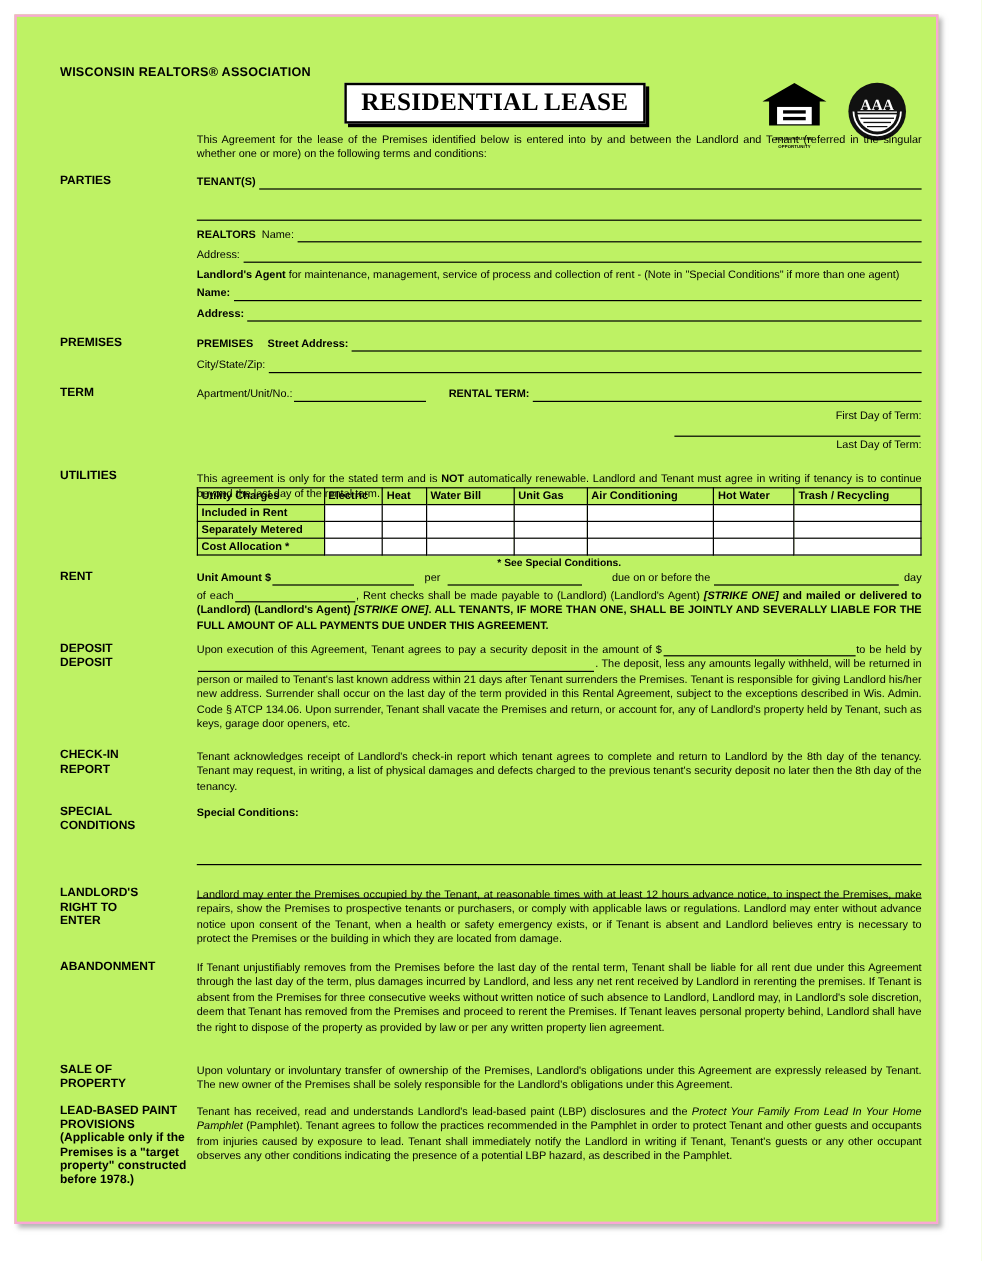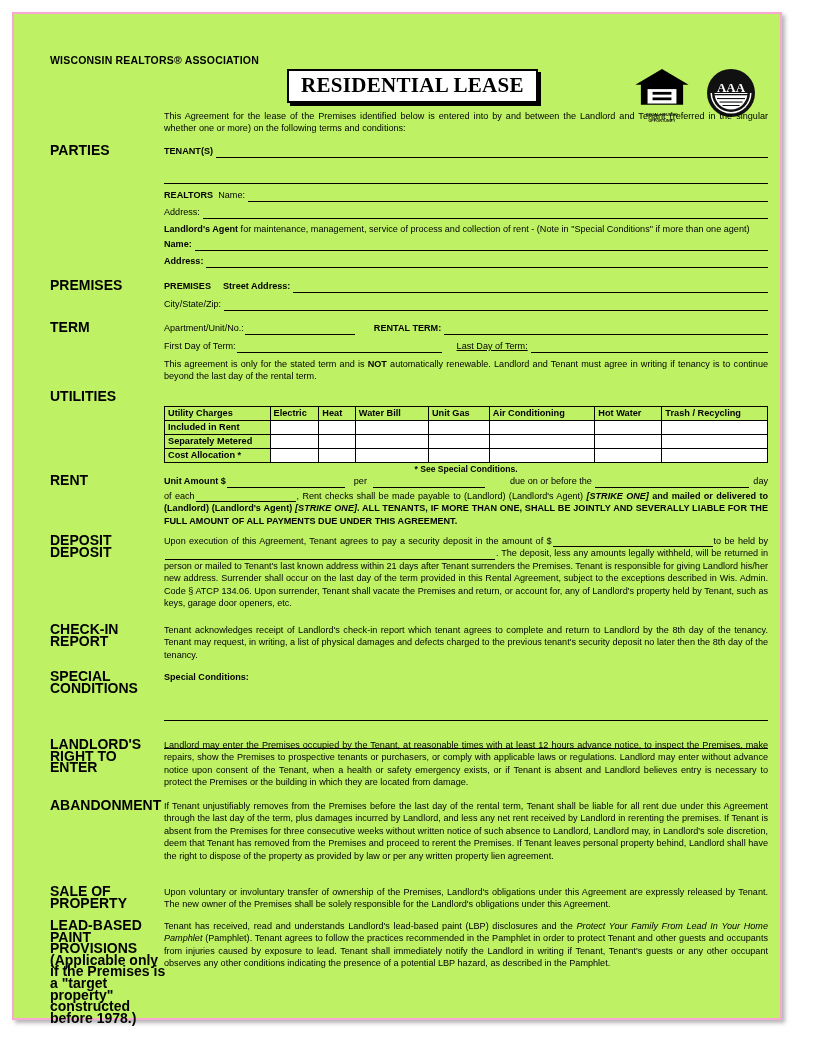--- a/index.html
+++ b/index.html
@@ -82,21 +82,21 @@
   .row {
     position: absolute;
     left: 0;
     width: 100%;
     box-sizing: border-box;
   }
   .label {
     position: absolute;
     left: 36px;
     width: 110px;
-    font-size: 14px;
+    font-size: 10px;
     font-weight: bold;
     line-height: 11.6px;
   }
   .body-col {
     position: absolute;
     left: 150px;
     width: 604px;
   }
   p.t {
     margin: 0;
@@ -256,24 +256,24 @@
 
   <div class="row" style="top:308px;">
     <div class="label">TERM</div>
     <div class="body-col">
       <div class="fline">
         <span class="lead">Apartment/Unit/No.:</span>
         <span class="fld" style="width:110px;"></span>
         <span class="lead b" style="margin-left:18px;">RENTAL TERM:</span>
         <span class="grow"></span>
       </div>
-      <div class="fline" style="margin-top:5px;">
+      <div class="fline" style="margin-top:5px;flex-direction:column;">
         <span class="lead">First Day of Term:</span>
         <span class="fld" style="width:205px;"></span>
-        <span class="lead" style="margin-left:14px;text-decoration:underline;">Last Day of Term:</span>
+        <span class="lead" style="margin-left:14px;">Last Day of Term:</span>
         <span class="grow"></span>
       </div>
       <p class="t" style="margin-top:5px;"><span>This agreement is only for the stated term and is </span><span class="b">NOT</span><span> automatically renewable. Landlord and Tenant must agree in writing if tenancy is to continue beyond the last day of the rental term.</span></p>
     </div>
   </div>
 
   <div class="row" style="top:377px;">
     <div class="label">UTILITIES</div>
     <div class="body-col">
       <table class="util">

